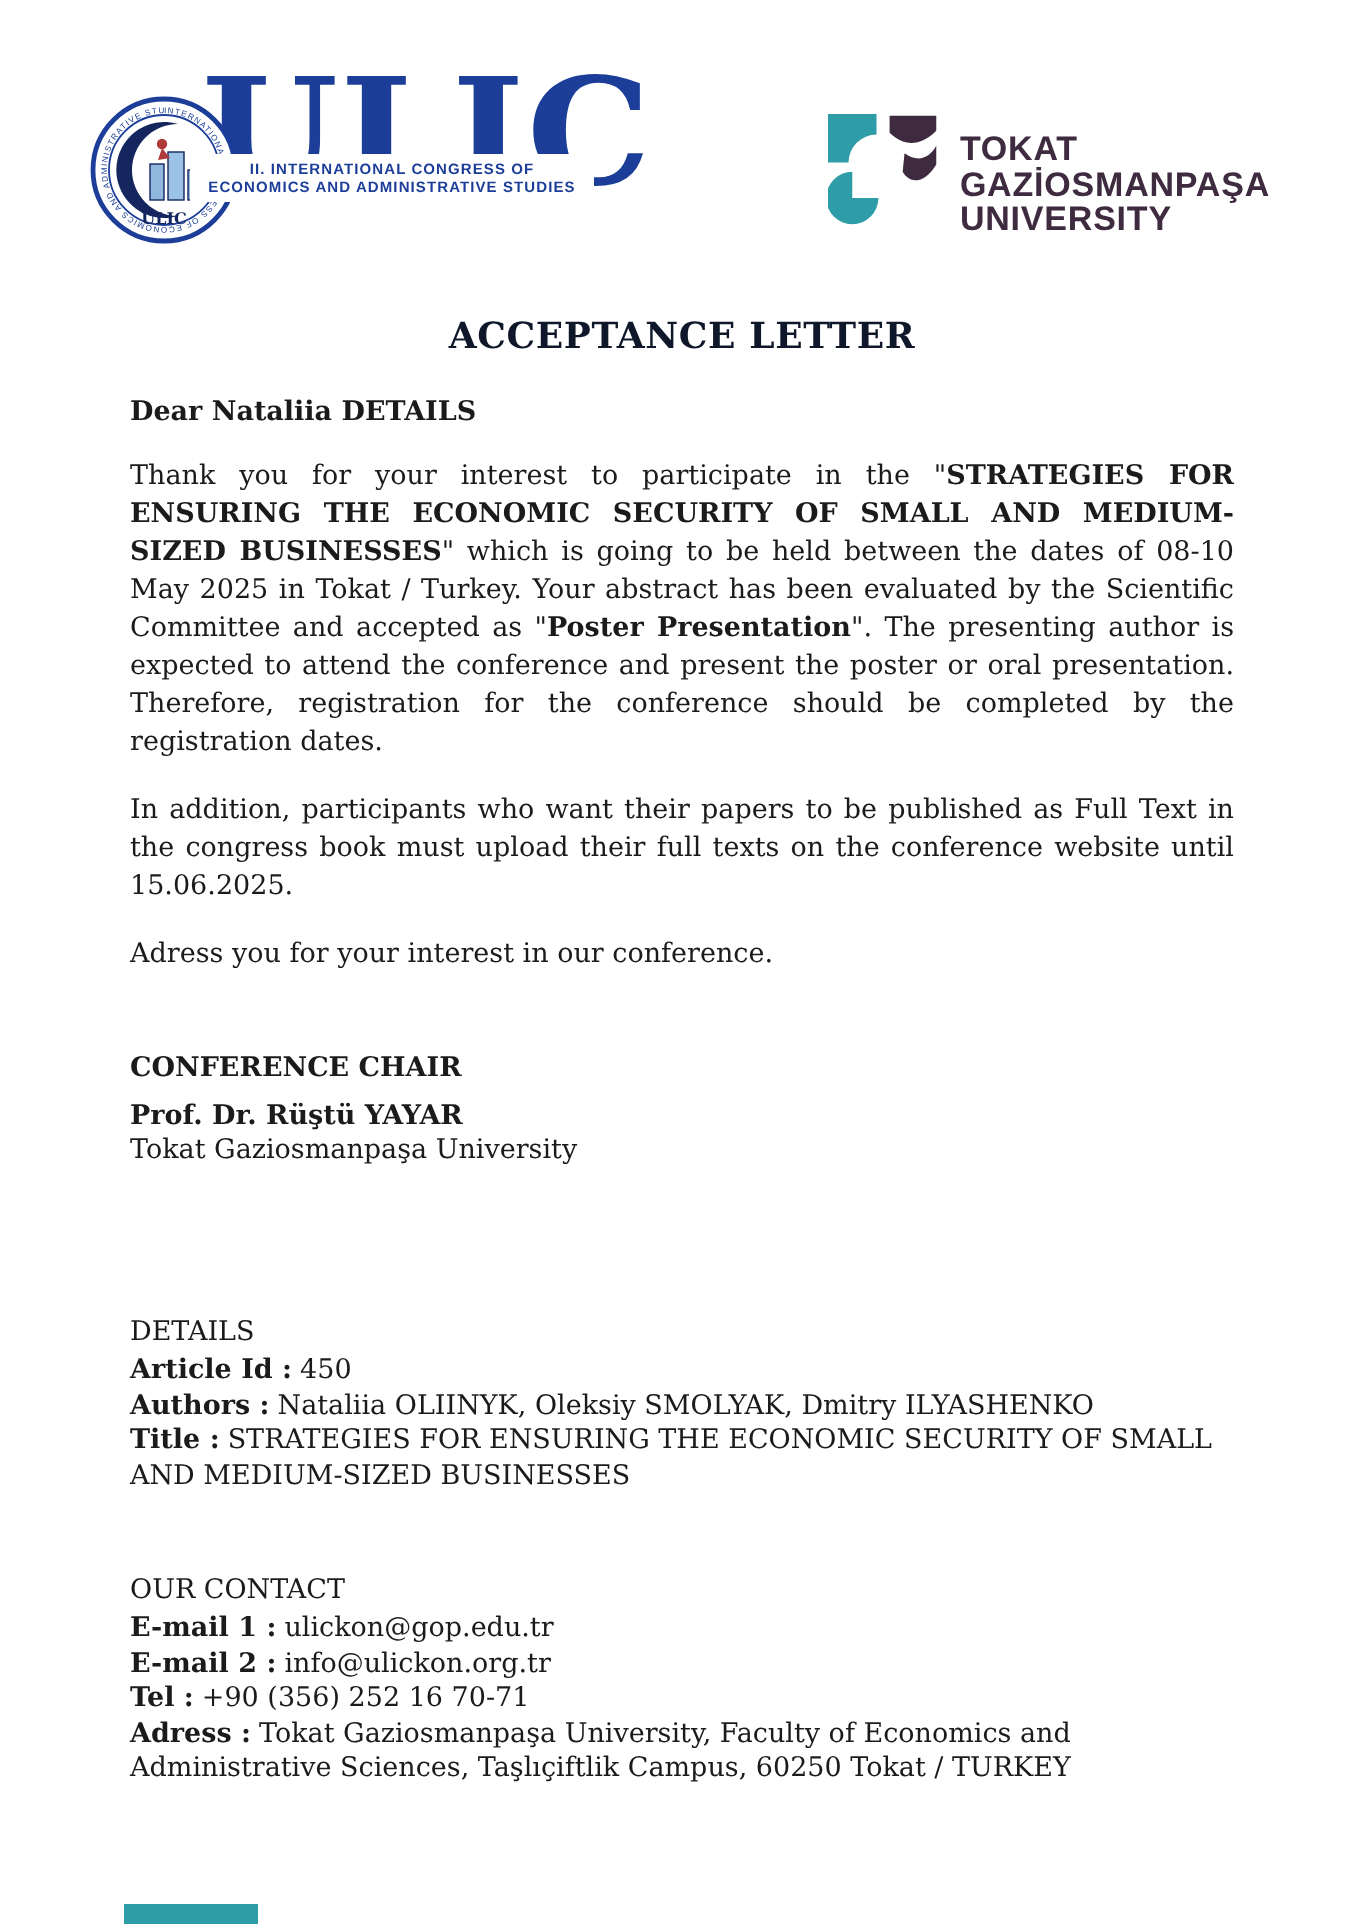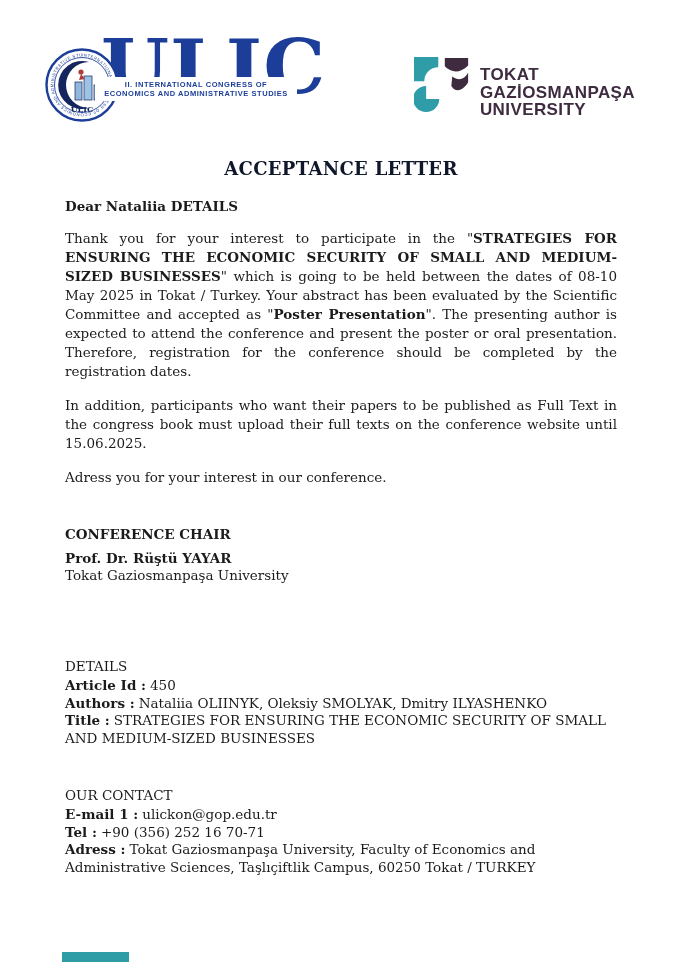--- a/index.html
+++ b/index.html
@@ -132,20 +132,21 @@
     <div class="details-block">
       <div class="section-heading">DETAILS</div>
       <p class="kv kv-first"><b>Article Id :</b><span>450</span></p>
       <p class="kv"><b>Authors :</b><span>Nataliia OLIINYK, Oleksiy SMOLYAK, Dmitry ILYASHENKO</span></p>
       <p class="kv"><b>Title :</b><span>STRATEGIES FOR ENSURING THE ECONOMIC SECURITY OF SMALL AND MEDIUM-SIZED BUSINESSES</span></p>
     </div>
 
     <div class="contact-block">
       <div class="section-heading">OUR CONTACT</div>
       <p class="kv kv-first"><b>E-mail 1 :</b><span>ulickon@gop.edu.tr</span></p>
+      <p class="kv"><b>E-mail 2 :</b><span>info@ulickon.org.tr</span></p>
       <p class="kv"><b>Tel :</b><span>+90 (356) 252 16 70-71</span></p>
       <p class="kv"><b>Adress :</b><span>Tokat Gaziosmanpaşa University, Faculty of Economics and Administrative Sciences, Taşlıçiftlik Campus, 60250 Tokat / TURKEY</span></p>
     </div>
 
   </div>
 
   <div class="accent-bar"></div>
 </div>
 
 </body></html>

